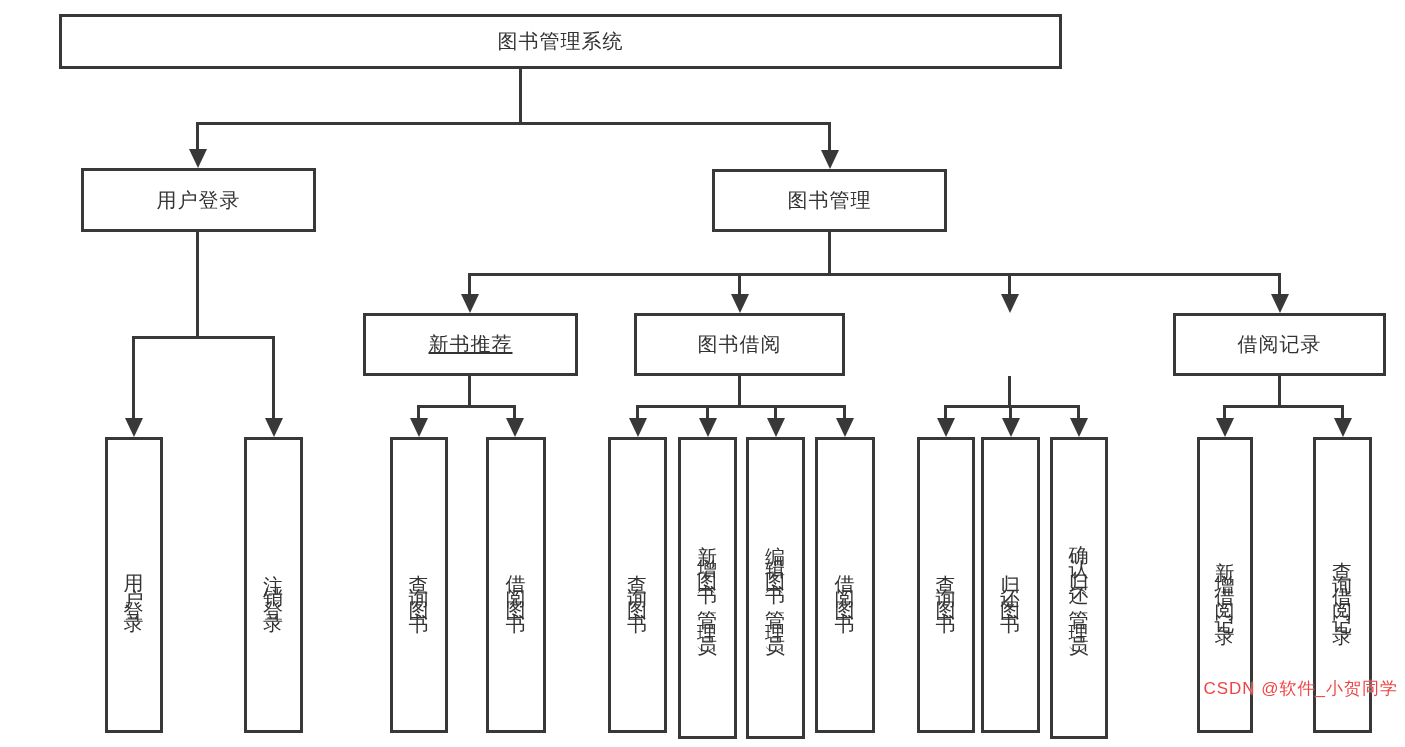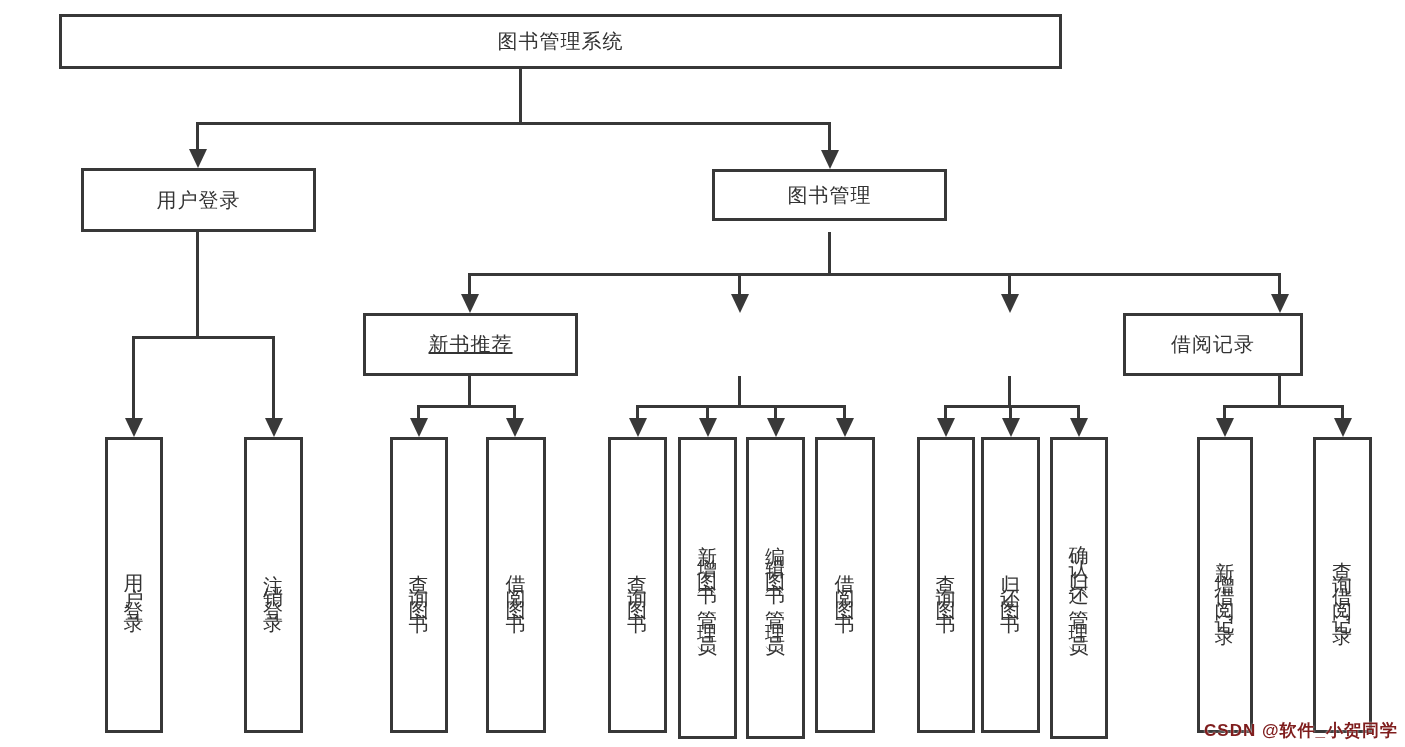--- a/index.html
+++ b/index.html
@@ -66,28 +66,27 @@
     left: 50%;
     margin-left: -9px;
     width: 0;
     height: 0;
     border-left: 9px solid transparent;
     border-right: 9px solid transparent;
     border-top: 19px solid #383838;
   }
   .watermark {
     position: absolute;
-    top: 719px;
+    top: 677px;
     right: 7px;
     font-size: 17px;
-    color: #7f1d1d;
+    color: #ef4444;
     letter-spacing: 1px;
     z-index: 3;
     text-shadow: 0 0 2px #ffffff;
-    font-weight: bold;
   }
 </style>
 </head>
 <body>
 
 <div class="stage">
 
   <div class="line" style="left:519px; top:69px;  width:3px;   height:53px;"></div>
   <div class="line" style="left:196px; top:122px; width:635px; height:3px;"></div>
   <div class="line" style="left:196px; top:232px; width:3px;   height:104px;"></div>
@@ -123,28 +122,31 @@
   <div class="arrow" style="left:1223px; top:405px; height:13px;"></div>
   <div class="arrow" style="left:1341px; top:405px; height:13px;"></div>
 
   <div class="hbox" style="left:21px; top:14px; width:1003px; height:55px;margin-left:38px;">
     <span>图书管理系统</span>
   </div>
 
   <div class="hbox" style="left:81px; top:168px; width:235px; height:64px;">
     <span>用户登录</span>
   </div>
-  <div class="hbox" style="left:712px; top:169px; width:235px; height:52px;">
+  <div class="hbox" style="left:712px; top:169px; width:235px; height:63px;">
     <span>图书管理</span>
   </div>
 
   <div class="hbox" style="left:363px; top:313px; width:215px; height:63px;text-decoration:underline;">
     <span>新书推荐</span>
   </div>
-  <div class="hbox" style="left:1123px; top:313px; width:180px; height:63px;">
+  <div class="hbox" style="left:634px; top:313px; width:211px; height:63px;">
+    <span>图书借阅</span>
+  </div>
+  <div class="hbox" style="left:1173px; top:313px; width:213px; height:63px;">
     <span>借阅记录</span>
   </div>
 
   <div class="vbox" style="left:105px; top:437px; width:58px; height:296px;">
     <span>用户登录</span>
   </div>
   <div class="vbox" style="left:244px; top:437px; width:59px; height:296px;">
     <span>注销登录</span>
   </div>
 

